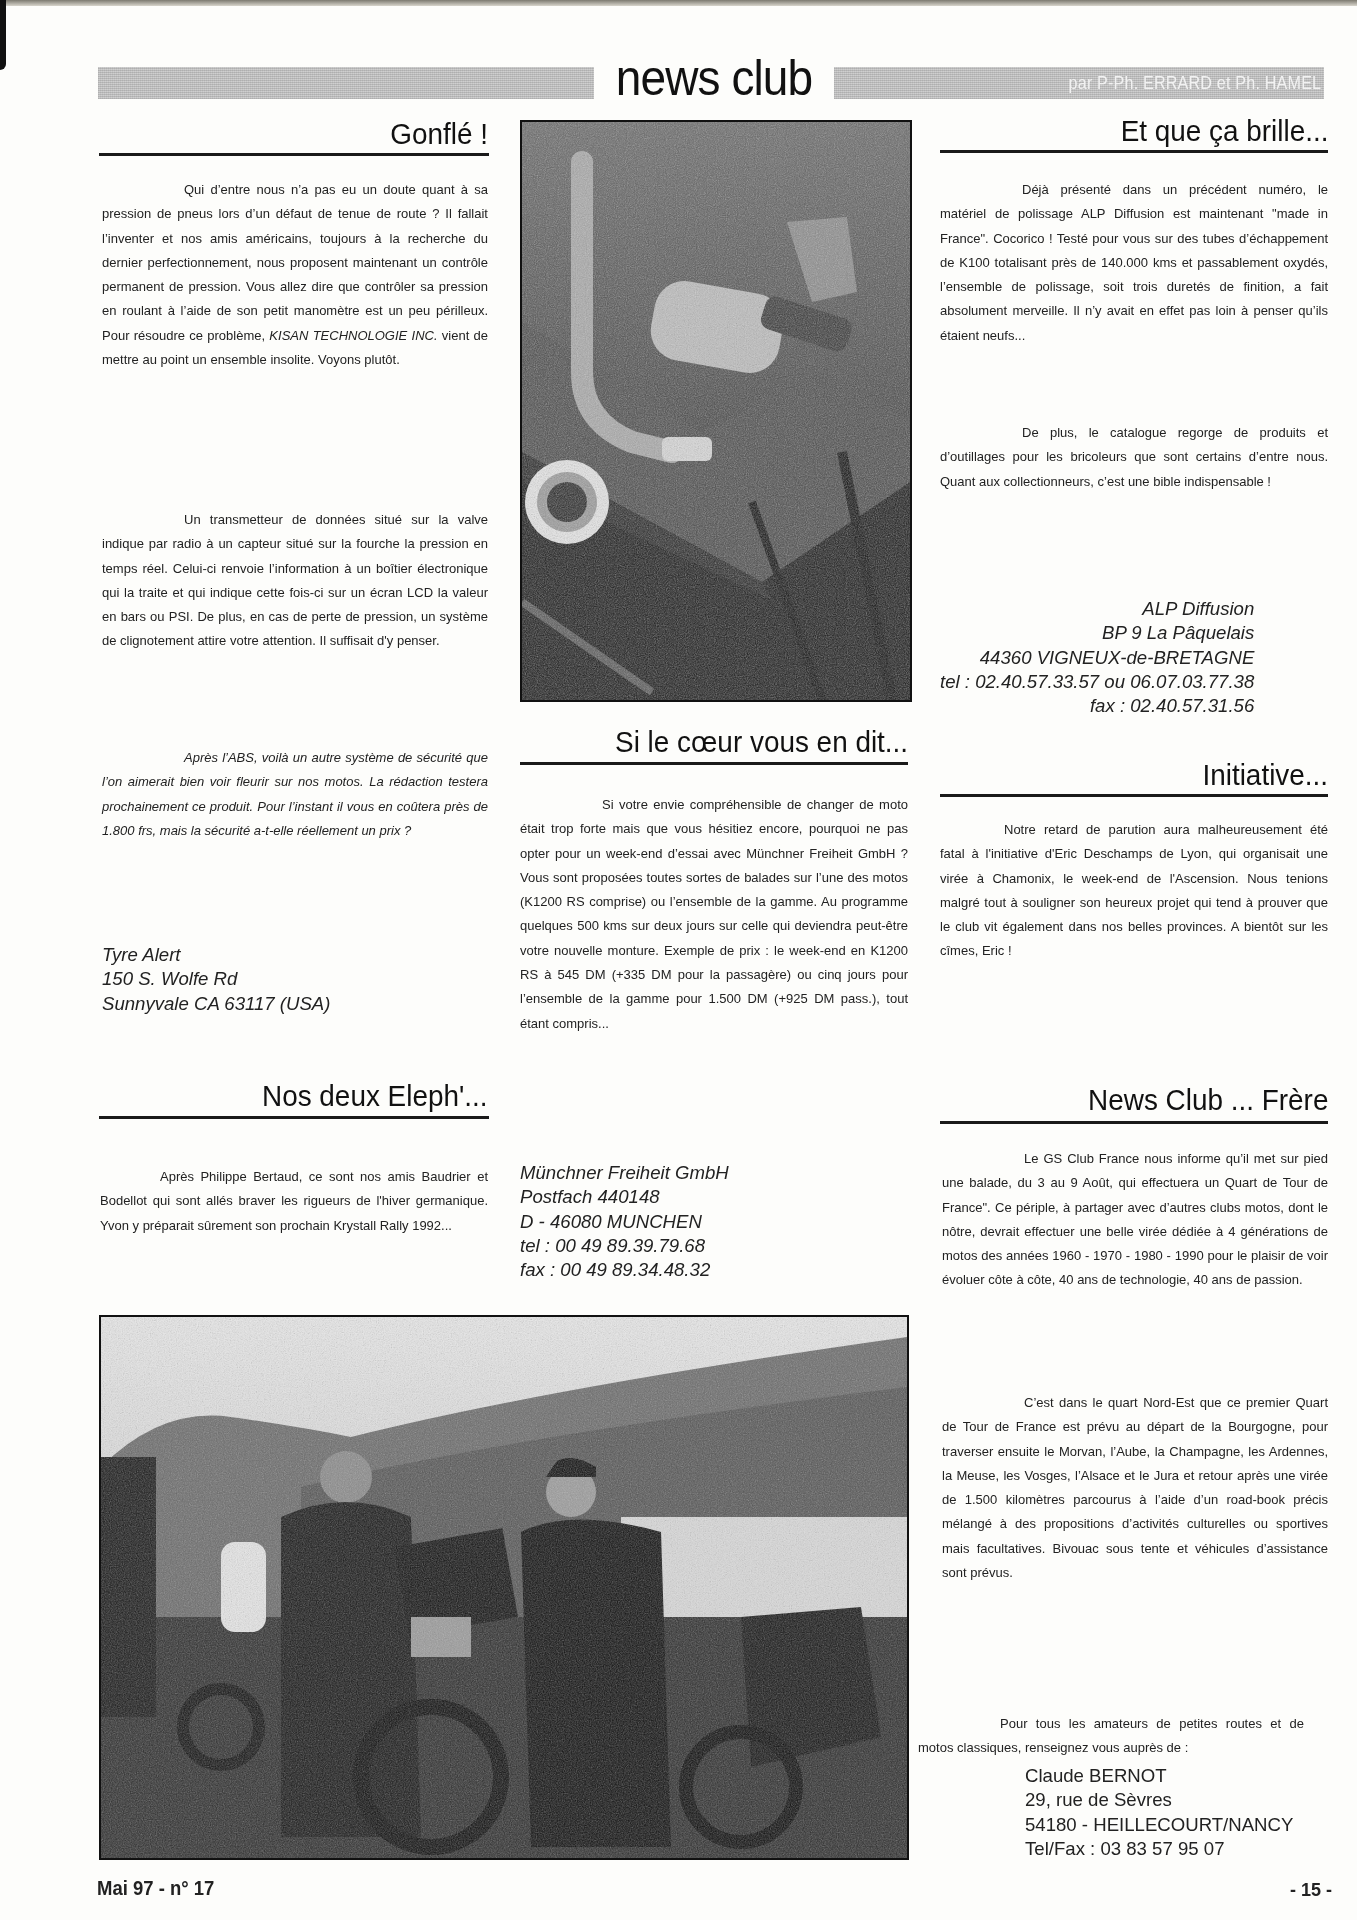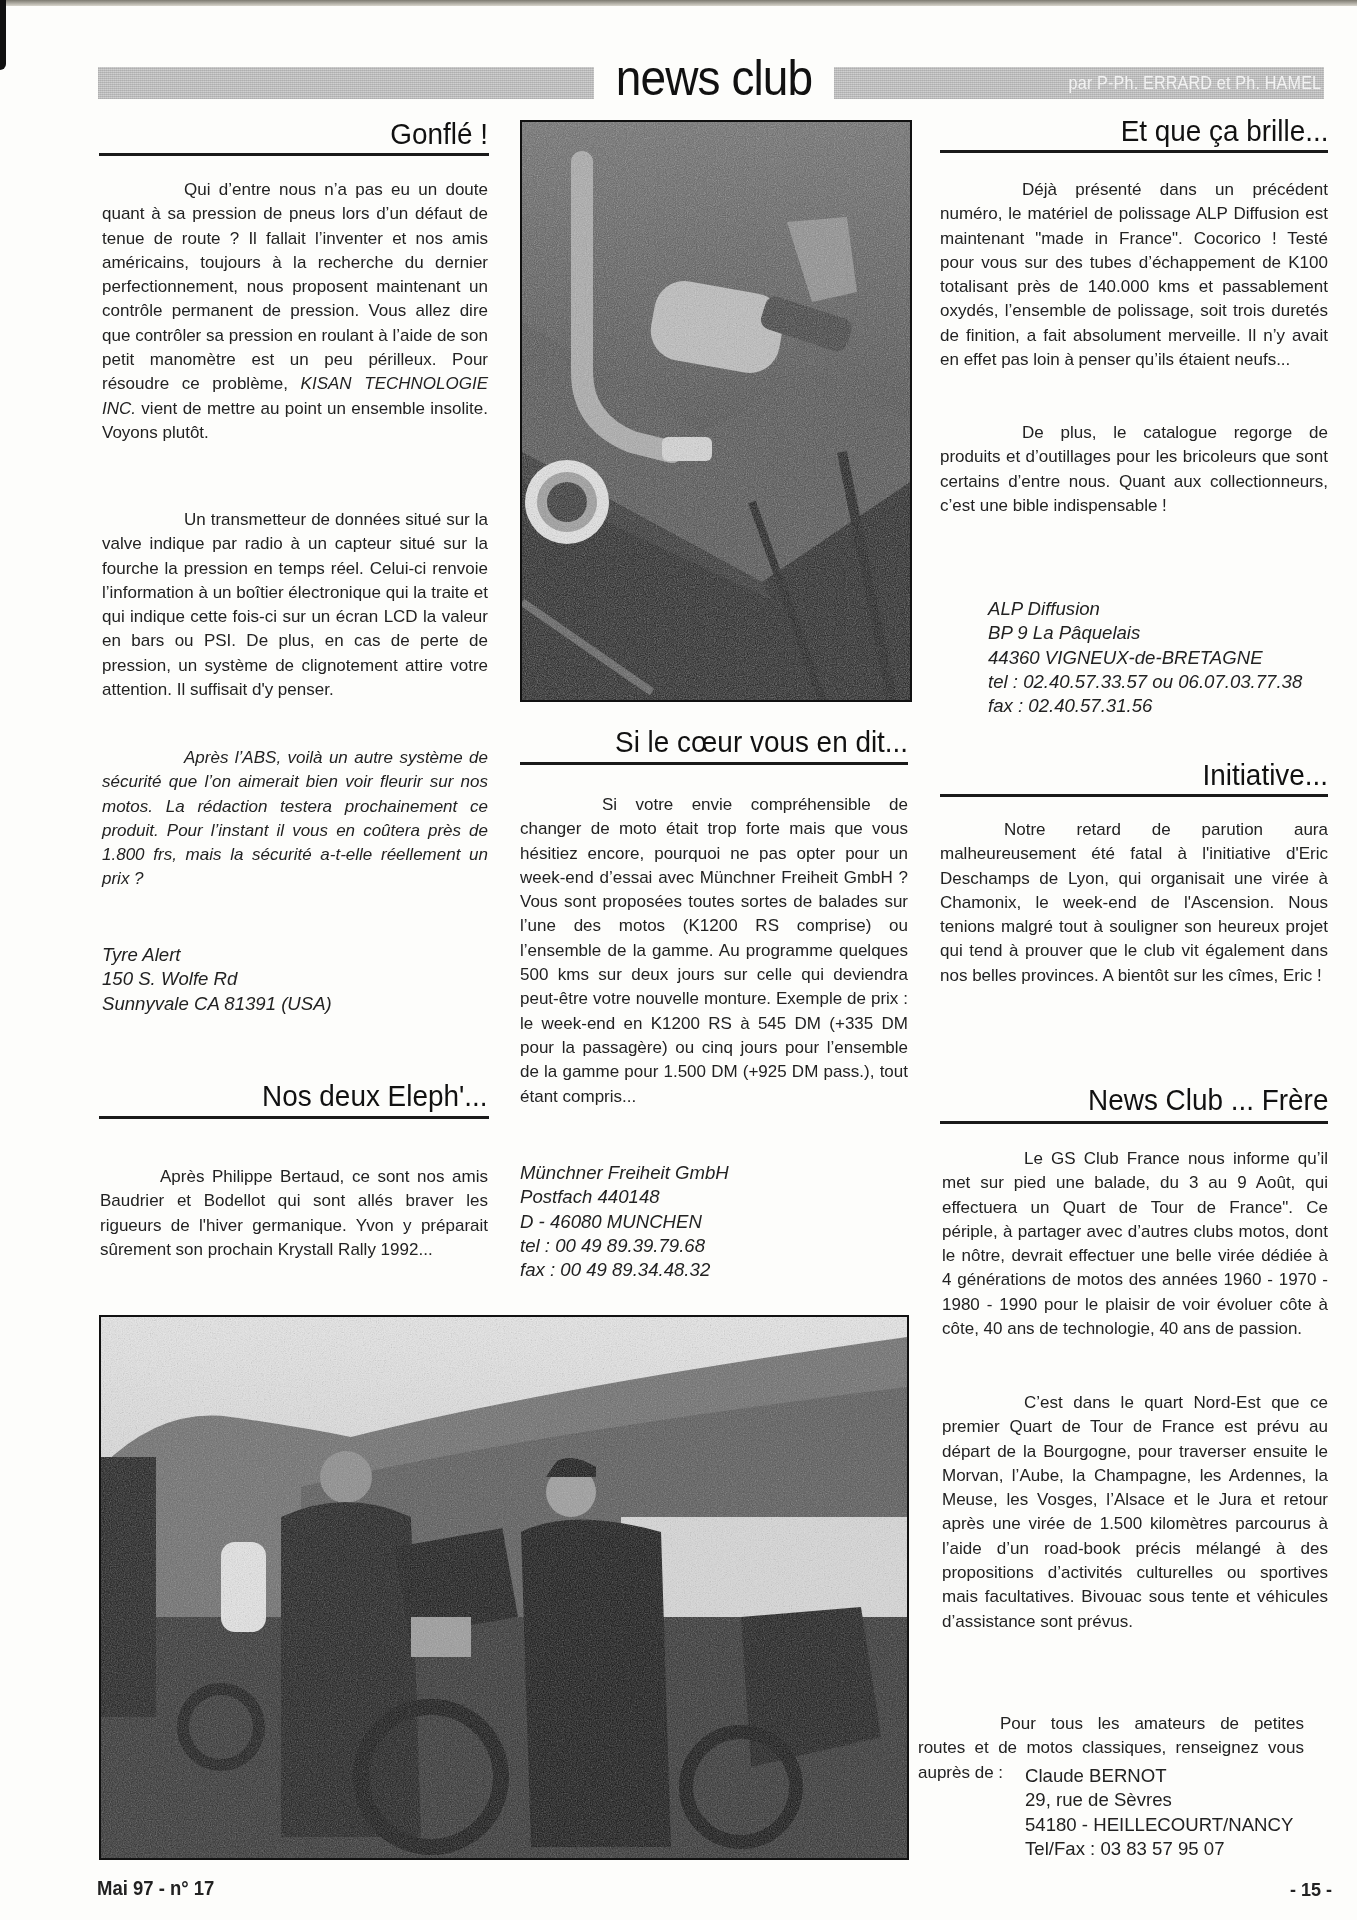--- a/index.html
+++ b/index.html
@@ -21,21 +21,21 @@
   .hdr-bar.right { left: 834px; width: 490px; }
   .hdr-title { position: absolute; left: 598px; top: 50px; width: 232px; text-align: center;
     font-size: 50px; line-height: 56px; color: #111; letter-spacing: -1px; transform: scaleX(0.92); transform-origin: center; }
   .hdr-byline { position: absolute; right: 36px; top: 71px; font-size: 19px; line-height: 24px; color: #f2f2f2;
     letter-spacing: 0.2px; transform: scaleX(0.85); transform-origin: right center; }
 
   .h2 { position: absolute; text-align: right; font-size: 30px; line-height: 36px; color: #111;
     transform: scaleX(0.93); transform-origin: right center; white-space: nowrap; }
   .rule { position: absolute; height: 3px; background: #1a1a1a; }
 
-  .para { position: absolute; font-size: 17px; line-height: 24.3px; text-align: justify; text-align-last: left;
+  .para { position: absolute; font-size: 13px; line-height: 24.3px; text-align: justify; text-align-last: left;
     color: #222; }
   .para .indent { display: inline-block; width: 82px; }
   .addr { position: absolute; font-size: 18.6px; line-height: 24.3px; color: #222; font-style: italic; }
   .addr div { white-space: nowrap; }
   .addr.upright { font-style: normal; }
 
   
   .photo { position: absolute; border: 2px solid #111; overflow: hidden; }
   .photo svg { display: block; width: 100%; height: 100%; }
 
@@ -64,21 +64,21 @@
 
 <div class="para" style="left:102px; width:386px; top:178px;"><span class="indent"></span><span>Qui d’entre nous n’a pas eu un doute quant à sa pression de pneus lors d’un défaut de tenue de route ? Il fallait l’inventer et nos amis américains, toujours à la recherche du dernier perfectionnement, nous proposent maintenant un contrôle permanent de pression. Vous allez dire que contrôler sa pression en roulant à l’aide de son petit manomètre est un peu périlleux. Pour résoudre ce problème, </span><i>KISAN TECHNOLOGIE INC.</i><span> vient de mettre au point un ensemble insolite. Voyons plutôt.</span></div>
 
 <div class="para" style="left:102px; width:386px; top:508px;"><span class="indent"></span><span>Un transmetteur de données situé sur la valve indique par radio à un capteur situé sur la fourche la pression en temps réel. Celui-ci renvoie l’information à un boîtier électronique qui la traite et qui indique cette fois-ci sur un écran LCD la valeur en bars ou PSI. De plus, en cas de perte de pression, un système de clignotement attire votre attention. Il suffisait d'y penser.</span></div>
 
 <div class="para" style="left:102px; width:386px; top:746px;font-style:italic;"><span class="indent"></span><span>Après l’ABS, voilà un autre système de sécurité que l’on aimerait bien voir fleurir sur nos motos. La rédaction testera prochainement ce produit. Pour l’instant il vous en coûtera près de 1.800 frs, mais la sécurité a-t-elle réellement un prix ?</span></div>
 
 <div class="addr" style="left:102px; top:943px;">
   <div>Tyre Alert</div>
   <div>150 S. Wolfe Rd</div>
-  <div>Sunnyvale CA 81391  (USA)</div>
+  <div>Sunnyvale CA 63117  (USA)</div>
 </div>
 
 <div class="h2" style="right:869px; top:1078px;">Nos deux Eleph'...</div>
 <div class="rule" style="left:99px; width:390px; top:1116px;"></div>
 <div class="para" style="left:100px; width:388px; top:1165px;"><span class="indent" style="width:60px"></span><span>Après Philippe Bertaud, ce sont nos amis Baudrier et Bodellot qui sont allés braver les rigueurs de l'hiver germanique. Yvon y préparait sûrement son prochain Krystall Rally 1992...</span></div>
 
 <div class="photo" style="left:520px; top:120px; width:388px; height:578px;">
   <svg viewBox="0 0 388 578" preserveAspectRatio="none">
     <defs>
       <filter id="grain">
@@ -165,21 +165,21 @@
     <circle cx="640" cy="470" r="55" fill="none" stroke="#0f0f0f" stroke-width="14"></circle>
     <rect width="806" height="541" filter="url(#grain2)"></rect>
   </svg>
 </div>
 
 <div class="h2" style="right:29px; top:113px;">Et que ça brille...</div>
 <div class="rule" style="left:940px; width:388px; top:150px;"></div>
 <div class="para" style="left:940px; width:388px; top:178px;"><span class="indent"></span><span>Déjà présenté dans un précédent numéro, le matériel de polissage ALP Diffusion est maintenant "made in France". Cocorico ! Testé pour vous sur des tubes d’échappement de K100 totalisant près de 140.000 kms et passablement oxydés, l’ensemble de polissage, soit trois duretés de finition, a fait absolument merveille. Il n’y avait en effet pas loin à penser qu’ils étaient neufs...</span></div>
 <div class="para" style="left:940px; width:388px; top:421px;"><span class="indent"></span><span>De plus, le catalogue regorge de produits et d’outillages pour les bricoleurs que sont certains d’entre nous. Quant aux collectionneurs, c’est une bible indispensable !</span></div>
 
-<div class="addr" style="left:988px; top:597px;">
+<div class="addr" style="left:940px; top:597px;text-align:right;">
   <div>ALP Diffusion</div>
   <div>BP 9   La Pâquelais</div>
   <div>44360  VIGNEUX-de-BRETAGNE</div>
   <div>tel :  02.40.57.33.57 ou 06.07.03.77.38</div>
   <div>fax : 02.40.57.31.56</div>
 </div>
 
 <div class="h2" style="right:29px; top:757px;">Initiative...</div>
 <div class="rule" style="left:940px; width:388px; top:794px;"></div>
 <div class="para" style="left:940px; width:388px; top:818px;"><span class="indent" style="width:64px"></span><span>Notre retard de parution aura malheureusement été fatal  à l'initiative d'Eric Deschamps de Lyon, qui organisait une virée à Chamonix, le week-end de l'Ascension. Nous tenions malgré tout à souligner son heureux projet qui tend à prouver que le club vit également dans nos belles provinces. A bientôt sur les cîmes, Eric !</span></div>

